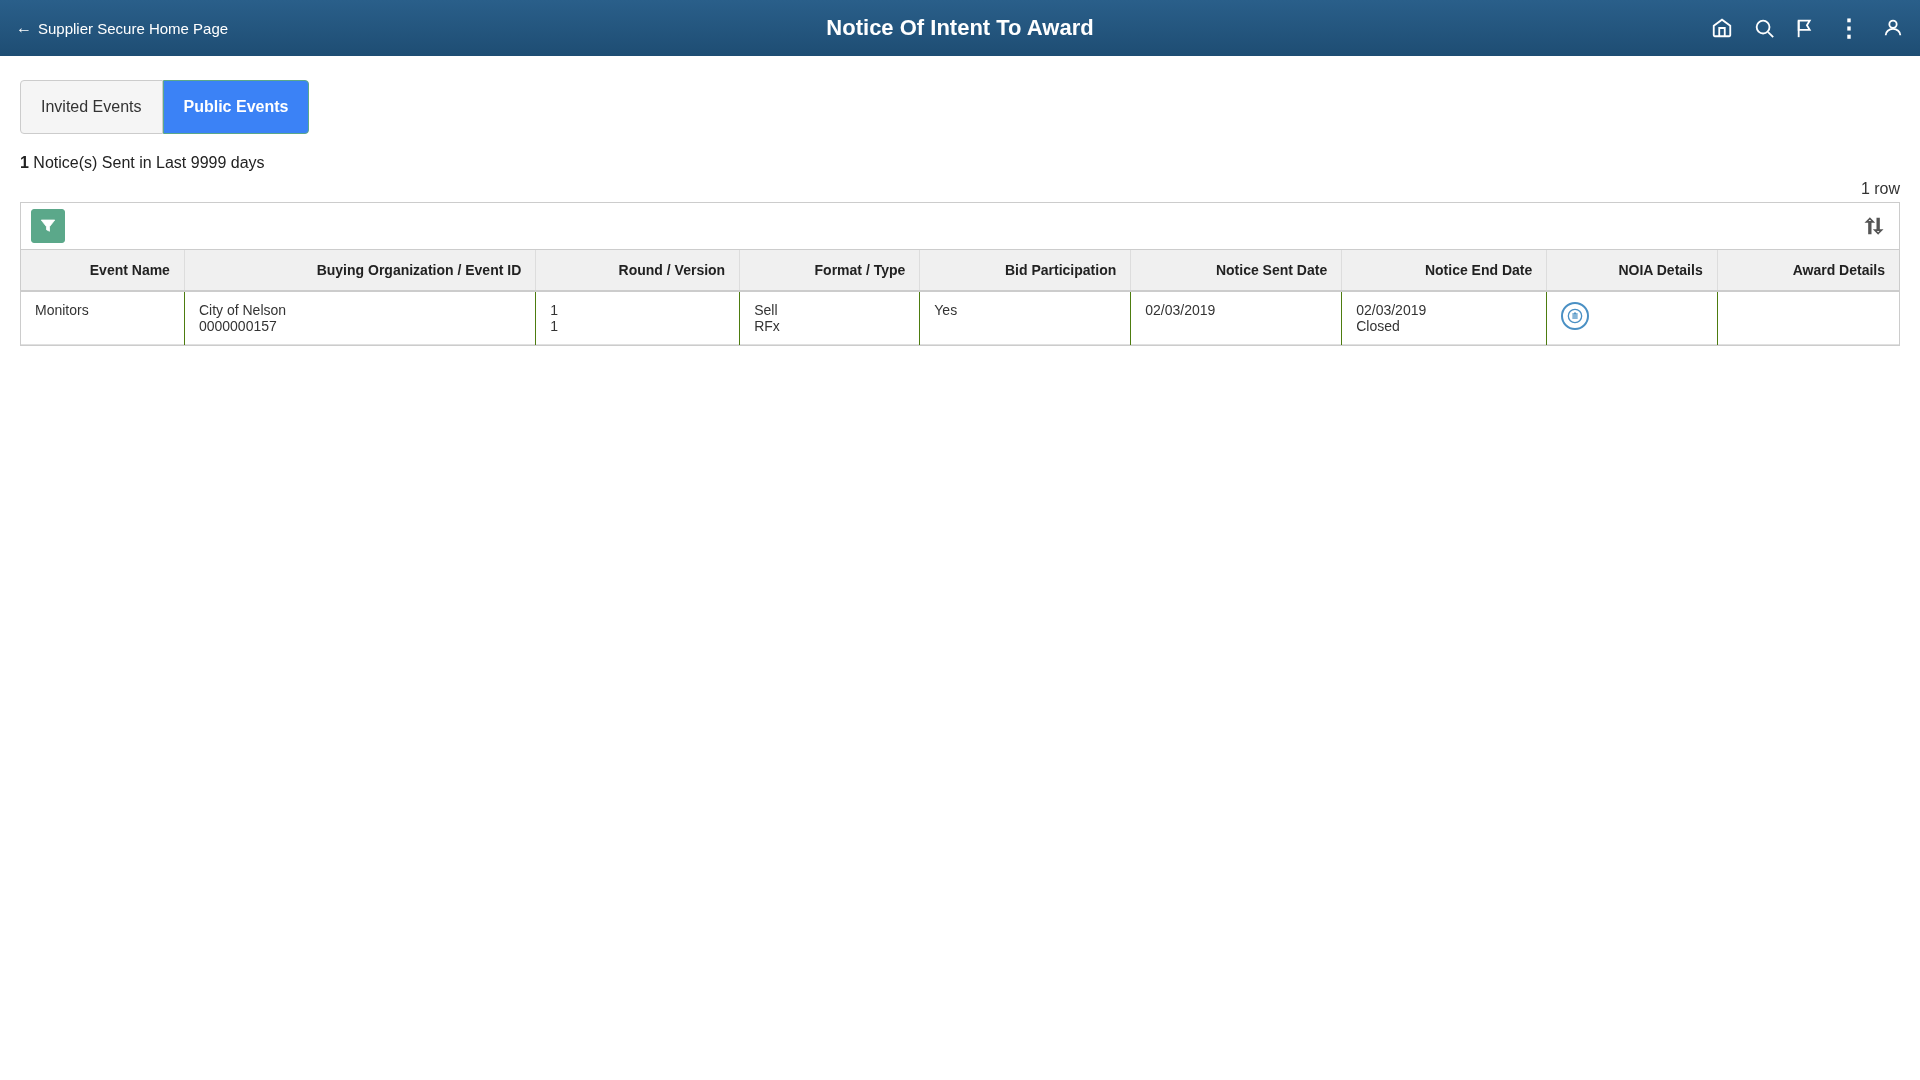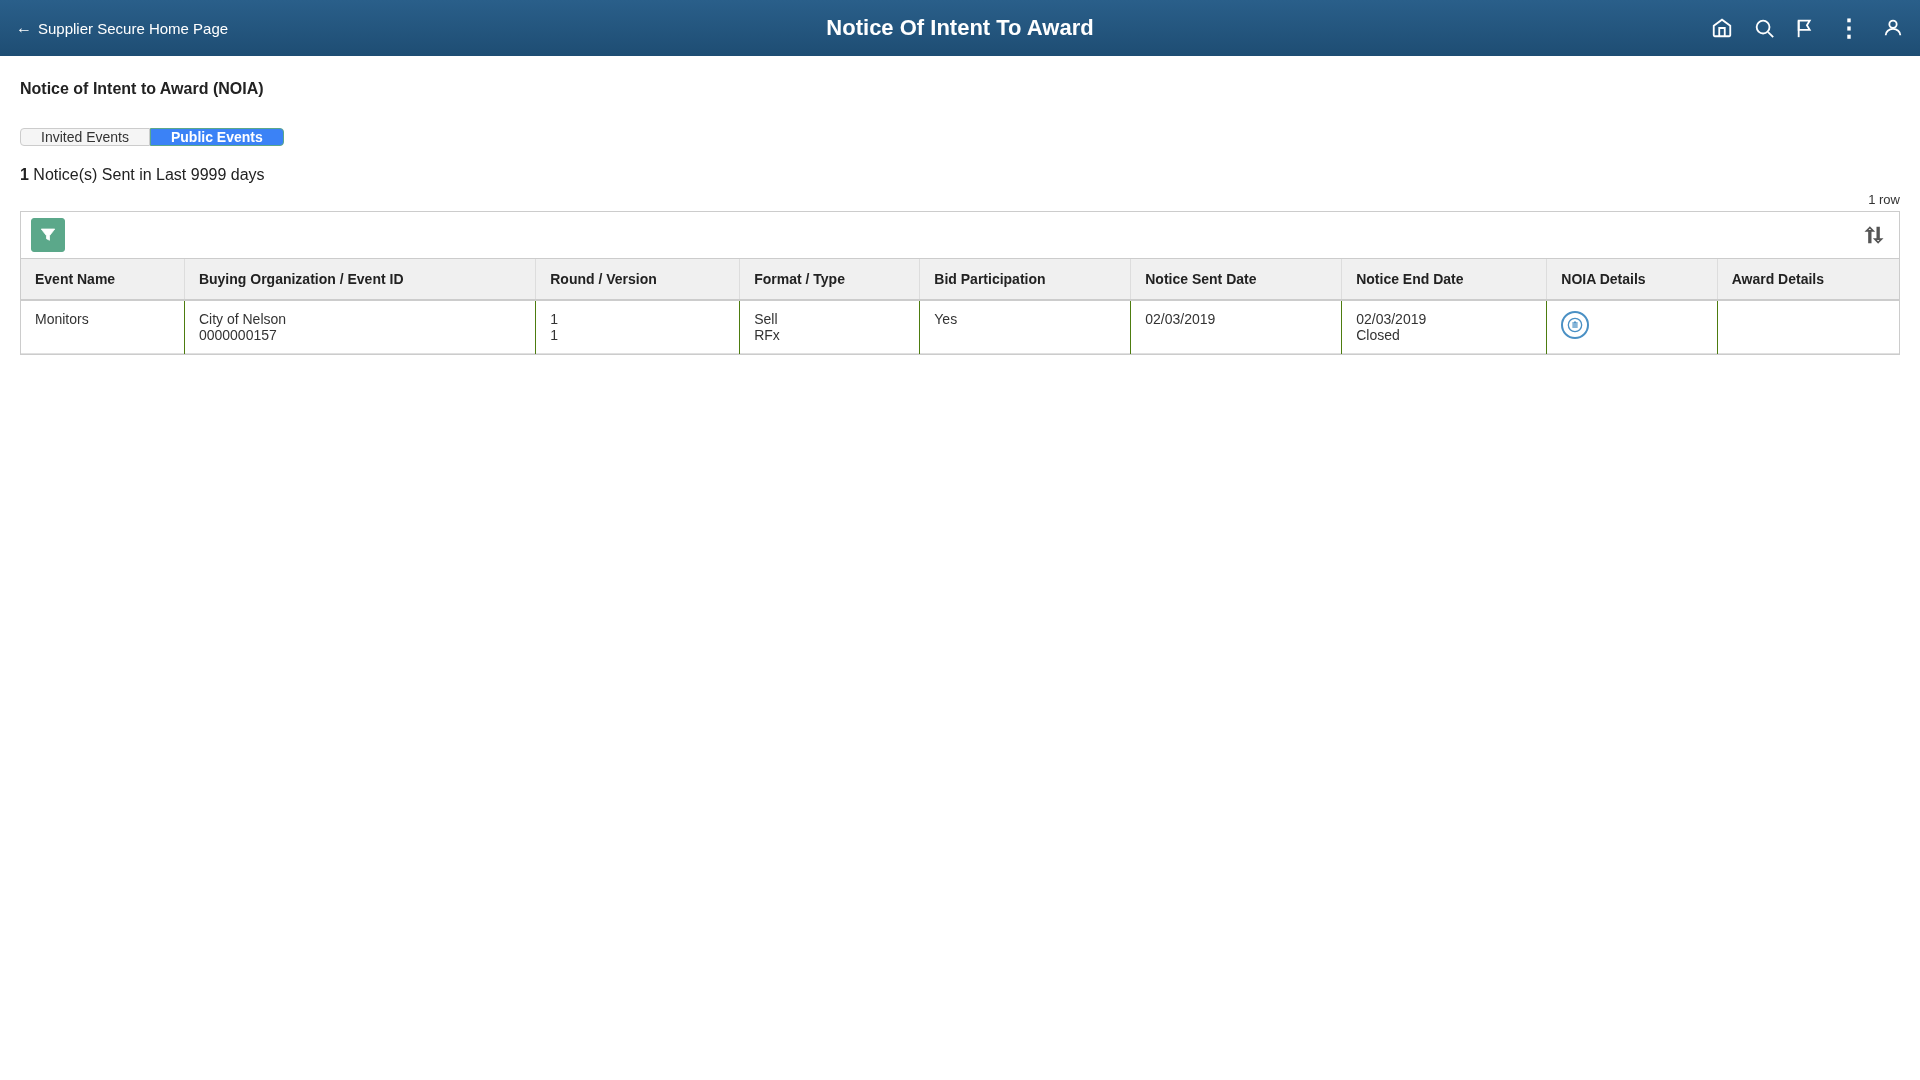--- a/index.html
+++ b/index.html
@@ -80,27 +80,26 @@
     }
 
     
     .tabs {
       display: flex;
       gap: 0;
       margin-bottom: 20px;
     }
 
     .tab-btn {
-      padding: 0 20px;
+      padding: 17px 20px;
       border: 1px solid #ccc;
       background: #f5f5f5;
       cursor: pointer;
-      font-size: 14px;
+      font-size: 16px;
       color: #333;
-      margin-top: 14px;
     }
 
     .tab-btn:first-child {
       border-radius: 4px 0 0 4px;
     }
 
     .tab-btn:last-child {
       border-radius: 0 4px 4px 0;
     }
 
@@ -119,21 +118,21 @@
     }
 
     .notice-count strong {
       font-weight: bold;
     }
 
     
     .row-count-bar {
       display: flex;
       justify-content: flex-end;
-      font-size: 13px;
+      font-size: 16px;
       color: #333;
       margin-bottom: 4px;
     }
 
     
     .table-container {
       border: 1px solid #ccc;
     }
 
     
@@ -178,21 +177,21 @@
       width: 100%;
       border-collapse: collapse;
     }
 
     thead tr {
       background: #f0f0f0;
       border-bottom: 2px solid #ccc;
     }
 
     thead th {
-      text-align: left;
+      text-align: right;
       padding: 12px 14px;
       font-weight: bold;
       font-size: 14px;
       color: #222;
       border-right: 1px solid #ddd;
     }
 
     thead th:last-child {
       border-right: none;
     }
@@ -270,21 +269,20 @@
       <svg class="svg-icon" viewBox="0 0 24 24" stroke="white" fill="none" stroke-width="2">
         <circle cx="12" cy="8" r="4"></circle>
         <path d="M4 20c0-4 3.6-7 8-7s8 3 8 7"></path>
       </svg>
     </span>
   </div>
 </div>
 
 <div class="page-content">
 
-  <div class="page-heading">Notice of Intent to Award (NOIA)</div>
 
   <div class="tabs">
     <button class="tab-btn">Invited Events</button>
     <button class="tab-btn active">Public Events</button>
   </div>
 
   <div class="notice-count">
     <strong>1</strong><span> Notice(s) Sent in Last 9999 days</span>
   </div>
 

